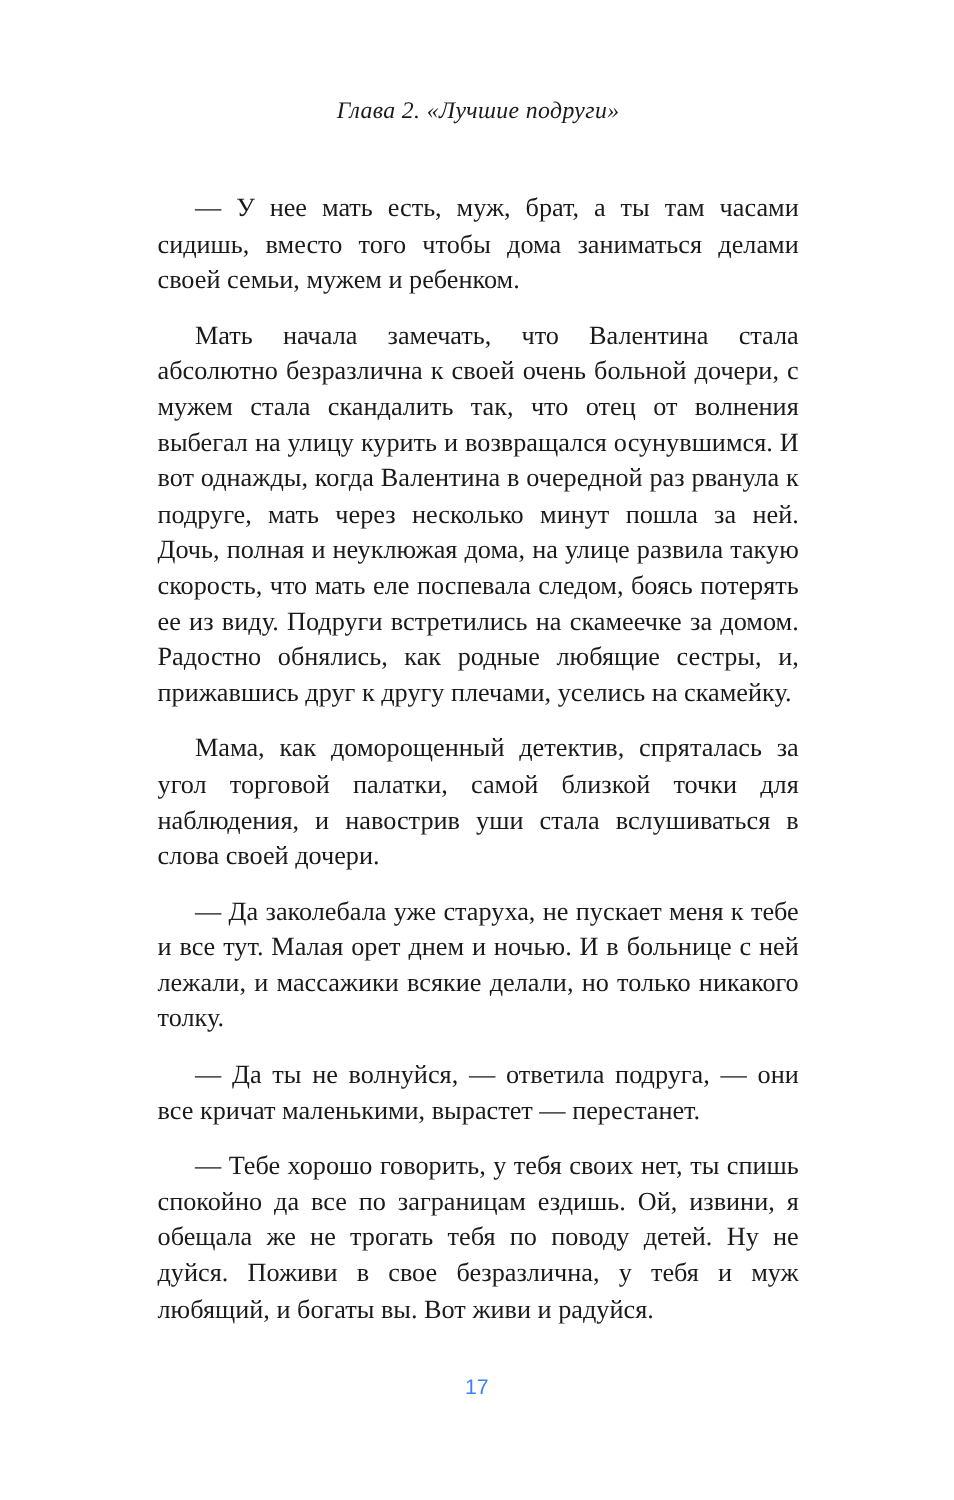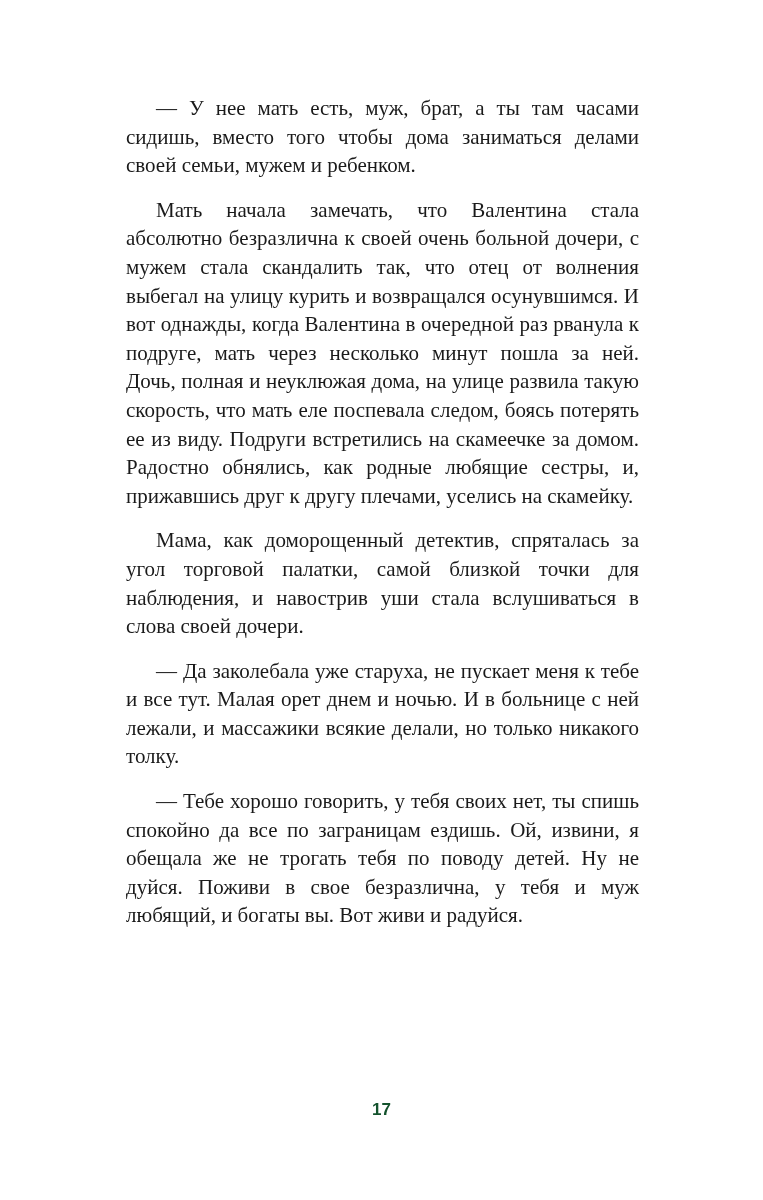--- a/index.html
+++ b/index.html
@@ -39,34 +39,36 @@
     margin: 16px;
     text-indent: 30px;
   }
   .page-number {
     position: absolute;
     left: 0;
     bottom: 80px;
     width: 100%;
     text-align: center;
     font-family: "Liberation Sans", sans-serif;
-    font-weight: bold;
+    font-weight: normal;
     font-size: 17px;
-    color: #14532d;
+    color: #3b82f6;
   }
 </style>
 </head>
 <body>
 
 <div class="page">
 
+  <div class="chapter-header">Глава 2. «Лучшие подруги»</div>
 
   <div class="body-text">
     <p>— У нее мать есть, муж, брат, а ты там часами сидишь, вместо того чтобы дома заниматься делами своей семьи, мужем и ребенком.</p>
     <p>Мать начала замечать, что Валентина стала абсолютно безразлична к своей очень больной дочери, с мужем стала скандалить так, что отец от волнения выбегал на улицу курить и возвращался осунувшимся. И вот однажды, когда Валентина в очередной раз рванула к подруге, мать через несколько минут пошла за ней. Дочь, полная и неуклюжая дома, на улице развила такую скорость, что мать еле поспевала следом, боясь потерять ее из виду. Подруги встретились на скамеечке за домом. Радостно обнялись, как родные любящие сестры, и, прижавшись друг к другу плечами, уселись на скамейку.</p>
     <p>Мама, как доморощенный детектив, спряталась за угол торговой палатки, самой близкой точки для наблюдения, и навострив уши стала вслушиваться в слова своей дочери.</p>
     <p>— Да заколебала уже старуха, не пускает меня к тебе и все тут. Малая орет днем и ночью. И в больнице с ней лежали, и массажики всякие делали, но только никакого толку.</p>
+    <p>— Да ты не волнуйся, — ответила подруга, — они все кричат маленькими, вырастет — перестанет.</p>
     <p>— Тебе хорошо говорить, у тебя своих нет, ты спишь спокойно да все по заграницам ездишь. Ой, извини, я обещала же не трогать тебя по поводу детей. Ну не дуйся. Поживи в свое безразлична, у тебя и муж любящий, и богаты вы. Вот живи и радуйся.</p>
   </div>
 
   <div class="page-number">17</div>
 
 </div>
 
 </body></html>

